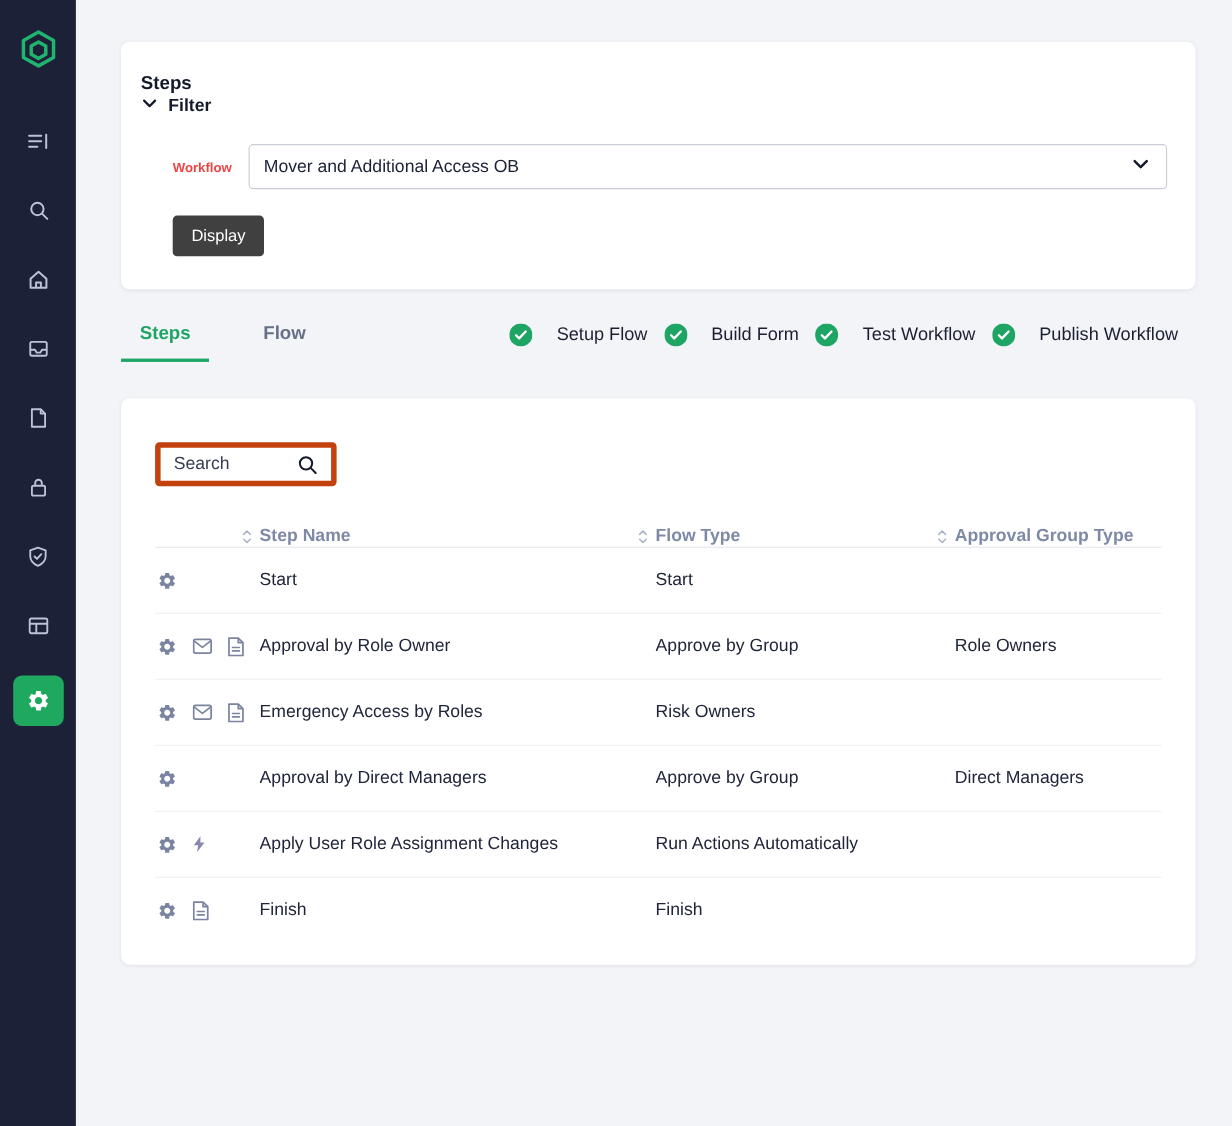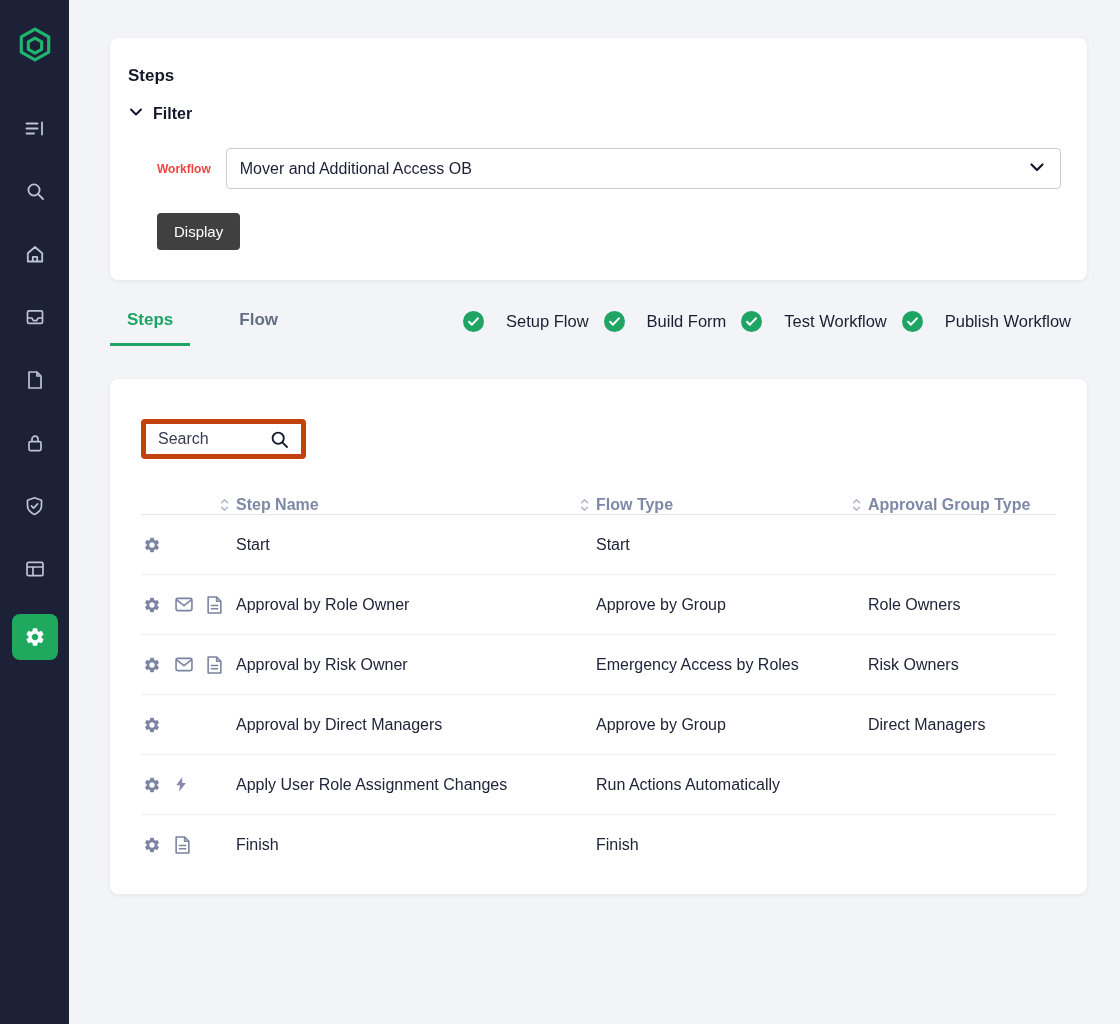--- a/index.html
+++ b/index.html
@@ -32,21 +32,21 @@
 
   .card {
     background: #ffffff;
     border-radius: 8px;
     box-shadow: 0 1px 4px rgba(20,24,40,0.07);
   }
 
   
   .filter-card { padding: 28px 26px 30px 18px; }
   .filter-card .title { font-size: 17px; font-weight: bold; color: #14182b; }
-  .filter-toggle { margin-top: 18px; display: flex; align-items: center; gap: 9px; cursor: pointer; width: fit-content; text-align: right; }
+  .filter-toggle { display: flex; align-items: center; gap: 9px; cursor: pointer; width: fit-content; text-align: right; }
   .filter-toggle .label { font-size: 16px; font-weight: bold; color: #14182b; }
   .filter-body { margin-left: 29px; }
   .workflow-row { margin-top: 24px; display: flex; align-items: center; }
   .workflow-label { font-size: 12px; font-weight: bold; color: #ef4444; margin-right: 15px; white-space: nowrap; }
   .select {
     flex: 1; height: 41px;
     border: 1px solid #c9cdd8; border-radius: 4px;
     display: flex; align-items: center; justify-content: space-between;
     padding: 0 14px 0 13px;
     font-size: 16px; color: #1b2036;
@@ -370,21 +370,20 @@
               </svg>
             </span>
             <span class="row-icon">
               <svg width="15" height="18" viewBox="0 0 14 17" fill="none" stroke="#7b84a1" stroke-width="1.5" stroke-linejoin="round">
                 <path d="M1 1h8l4 4v11H1z"></path>
                 <path d="M9 1v4h4"></path>
                 <path d="M4 9h6M4 12h6" stroke-width="1.3" stroke-linecap="round"></path>
               </svg>
             </span>
           </div>
-          <div class="cell">Approval by Risk Owner</div>
           <div class="cell">Emergency Access by Roles</div>
           <div class="cell">Risk Owners</div>
         </div>
         <div class="trow">
           <div class="cell icons">
             <span class="row-icon">
               <svg width="18" height="18" viewBox="0 0 24 24" fill="#7b84a1">
                 <path d="M19.14 12.94c.04-.3.06-.61.06-.94 0-.32-.02-.64-.07-.94l2.03-1.58c.18-.14.23-.41.12-.61l-1.92-3.32c-.12-.22-.37-.29-.59-.22l-2.39.96c-.5-.38-1.03-.7-1.62-.94l-.36-2.54c-.04-.24-.24-.41-.48-.41h-3.84c-.24 0-.43.17-.47.41l-.36 2.54c-.59.24-1.13.57-1.62.94l-2.39-.96c-.22-.08-.47 0-.59.22L2.74 8.87c-.12.21-.08.47.12.61l2.03 1.58c-.05.3-.09.63-.09.94s.02.64.07.94l-2.03 1.58c-.18.14-.23.41-.12.61l1.92 3.32c.12.22.37.29.59.22l2.39-.96c.5.38 1.03.7 1.62.94l.36 2.54c.05.24.24.41.48.41h3.84c.24 0 .44-.17.47-.41l.36-2.54c.59-.24 1.13-.56 1.62-.94l2.39.96c.22.08.47 0 .59-.22l1.92-3.32c.12-.22.07-.47-.12-.61l-2.01-1.58zM12 15.6c-1.98 0-3.6-1.62-3.6-3.6s1.62-3.6 3.6-3.6 3.6 1.62 3.6 3.6-1.62 3.6-3.6 3.6z"></path>
               </svg>
             </span>

